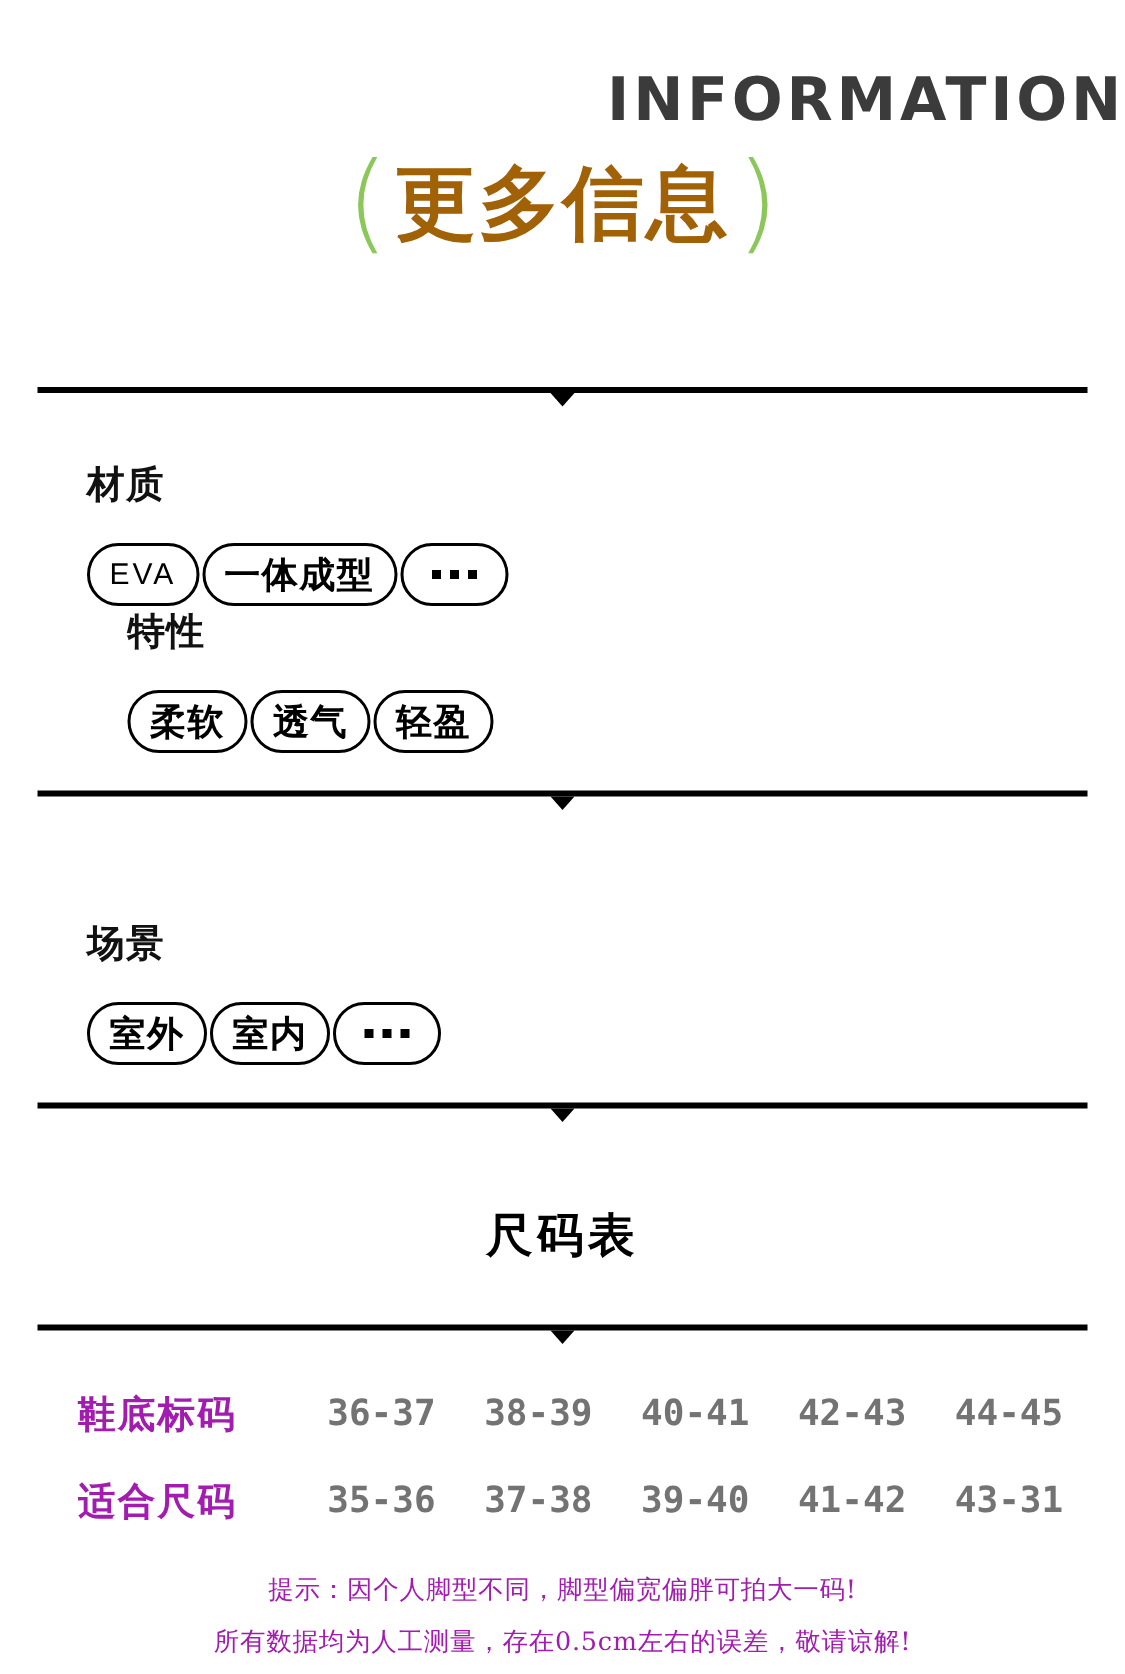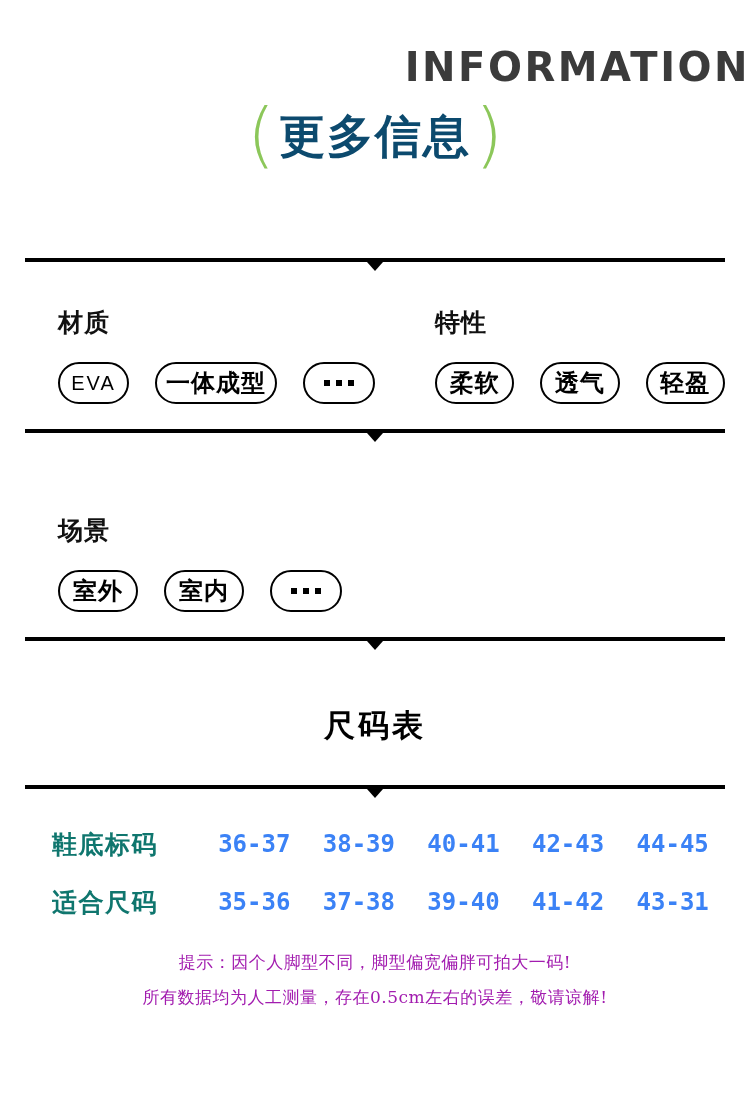--- a/index.html
+++ b/index.html
@@ -45,23 +45,23 @@
     color: #8cc75a;
     font-size: 72px;
     font-weight: 300;
     line-height: 1;
     position: relative;
     top: -2px;
     font-family: "DejaVu Sans", "Liberation Sans", sans-serif;
   }
 
   .header-sub-text {
-    font-size: 46px;
-    font-weight: 700;
-    color: #0c4a6e;
+    font-size: 54px;
+    font-weight: 700;
+    color: #a16207;
     letter-spacing: 2px;
     font-family: "DejaVu Sans", "Liberation Sans", sans-serif;
   }
 
   
   .divider {
     position: relative;
     width: 700px;
     margin: 0 auto;
     height: 12px;
@@ -83,39 +83,40 @@
     border-left: 8px solid transparent;
     border-right: 8px solid transparent;
     border-top: 9px solid #000;
   }
 
   
   .attr-section {
     width: 700px;
     margin: 0 auto;
     display: flex;
+    flex-direction: column;
   }
   .attr-col {
     width: 50%;
   }
   .attr-col.left  { padding-left: 33px; }
   .attr-col.right { padding-left: 60px; }
 
   .attr-label {
     font-size: 25px;
     font-weight: 700;
     color: #111;
     letter-spacing: 1px;
     font-family: "DejaVu Sans", "Liberation Sans", sans-serif;
   }
 
   .pill-row {
     display: flex;
     align-items: center;
-    gap: 26px;
+    gap: 2px;
   }
 
   .pill {
     border: 2.6px solid #000;
     border-radius: 22px;
     height: 42px;
     min-width: 56px;
     padding: 0 13px;
     display: inline-flex;
     align-items: center;
@@ -160,37 +161,37 @@
   }
   .size-row {
     display: flex;
     align-items: center;
     height: 58px;
     padding-left: 27px;
   }
   .size-row-head {
     font-size: 25px;
     font-weight: 700;
-    color: #0f766e;
+    color: #a21caf;
     letter-spacing: 1.5px;
     width: 150px;
     flex: none;
     font-family: "DejaVu Sans", "Liberation Sans", sans-serif;
   }
   .size-cells {
     display: flex;
     flex: 1;
   }
   .size-cell {
     flex: 1;
     text-align: center;
     font-size: 24px;
     font-weight: 700;
     letter-spacing: 0px;
-    color: #3b82f6;
+    color: #737373;
     font-family: "DejaVu Sans Mono", "Liberation Mono", monospace;
   }
 
   
   .notes {
     margin-top: 14px;
     text-align: center;
   }
   .note {
     font-size: 17px;

